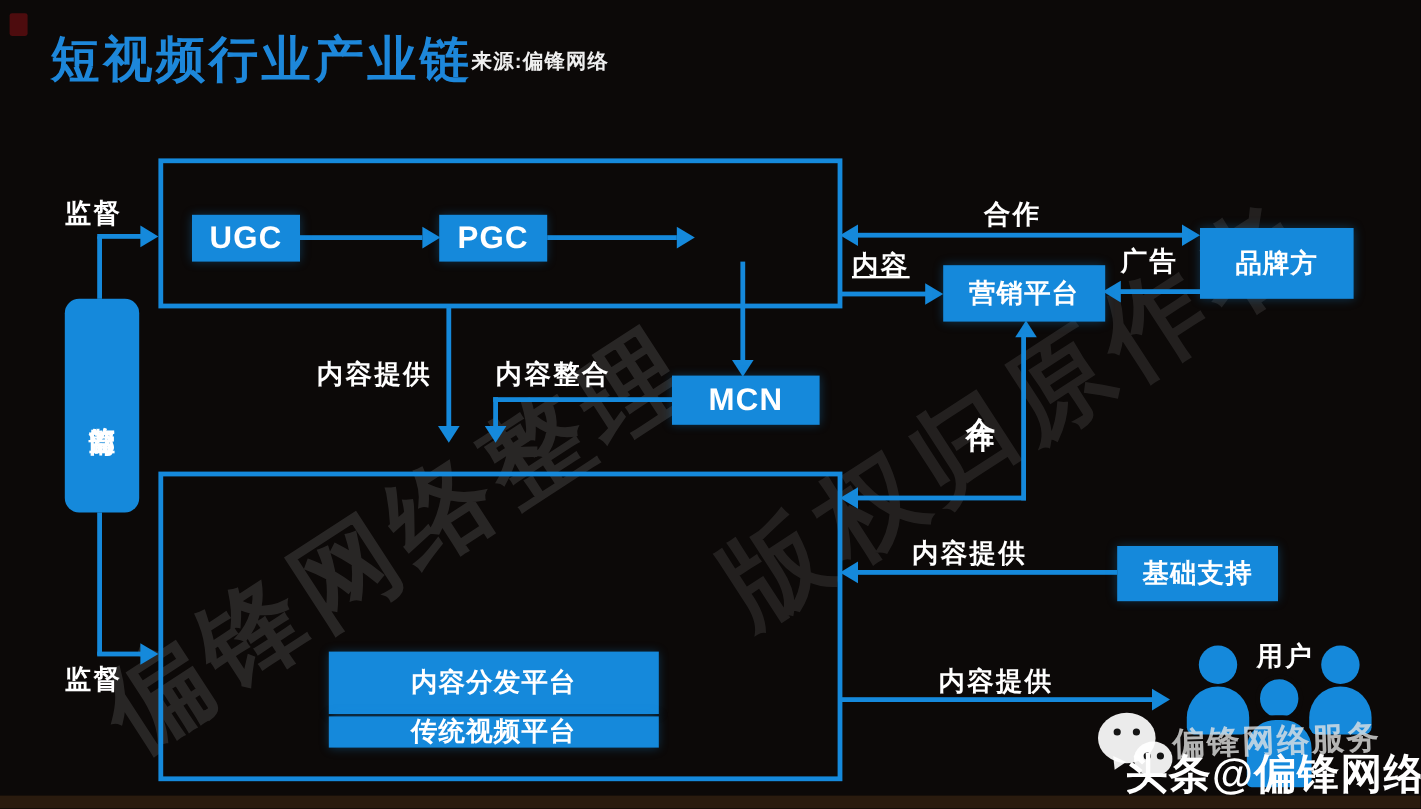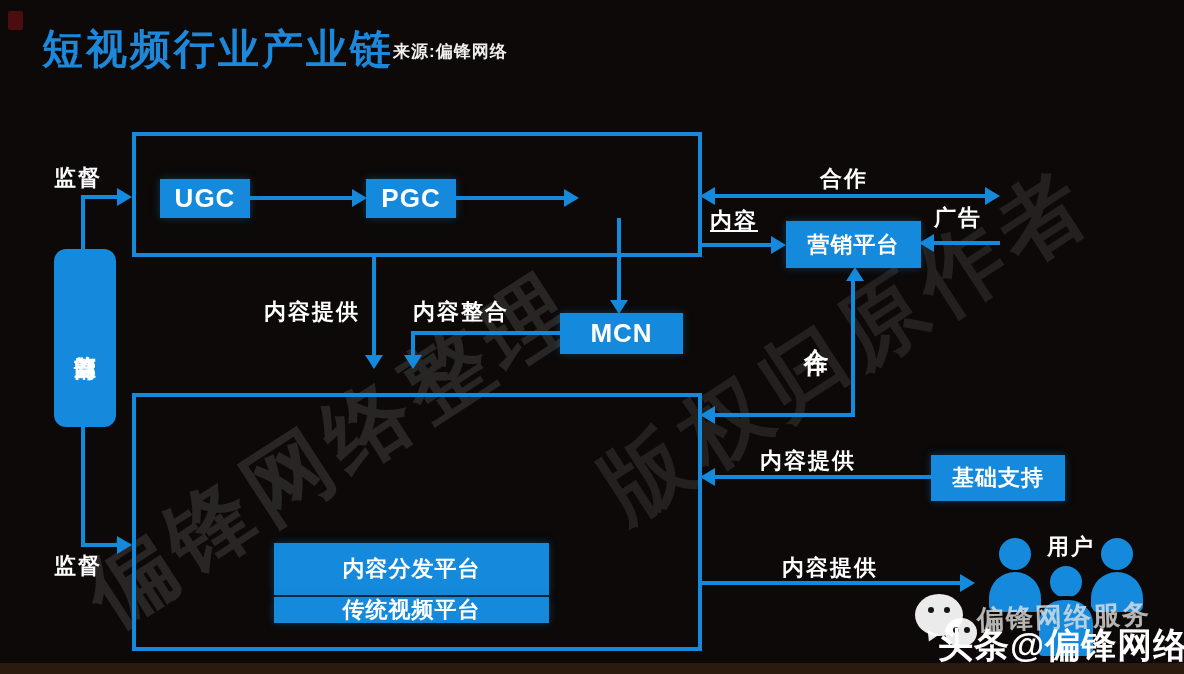--- a/index.html
+++ b/index.html
@@ -105,20 +105,21 @@
   <div class="ah ah-down" style="left:404px;top:355px;"></div>
 
   <div class="frame" style="left:132px;top:393px;width:570px;height:258px;"></div>
   <div class="box cn" style="left:274px;top:543px;width:275px;height:52px;text-align:right;">内容分发平台</div>
   <div class="box cn" style="left:274px;top:597px;width:275px;height:26px;">传统视频平台</div>
 
   <div class="lbl" style="left:820px;top:164px;">合作</div>
   <div class="hline" style="left:712px;top:194px;width:276px;"></div>
   <div class="ah ah-left" style="left:700px;top:187px;"></div>
   <div class="ah ah-right" style="left:985px;top:187px;"></div>
+  <div class="box cn" style="left:1000px;top:190px;width:128px;height:59px;">品牌方</div>
 
   <div class="lbl" style="left:710px;top:206px;text-decoration:underline;">内容</div>
   <div class="hline" style="left:700px;top:243px;width:74px;"></div>
   <div class="ah ah-right" style="left:771px;top:236px;"></div>
   <div class="box cn" style="left:786px;top:221px;width:135px;height:47px;">营销平台</div>
 
   <div class="lbl" style="left:934px;top:203px;">广告</div>
   <div class="hline" style="left:933px;top:241px;width:67px;"></div>
   <div class="ah ah-left" style="left:919px;top:234px;"></div>
 

